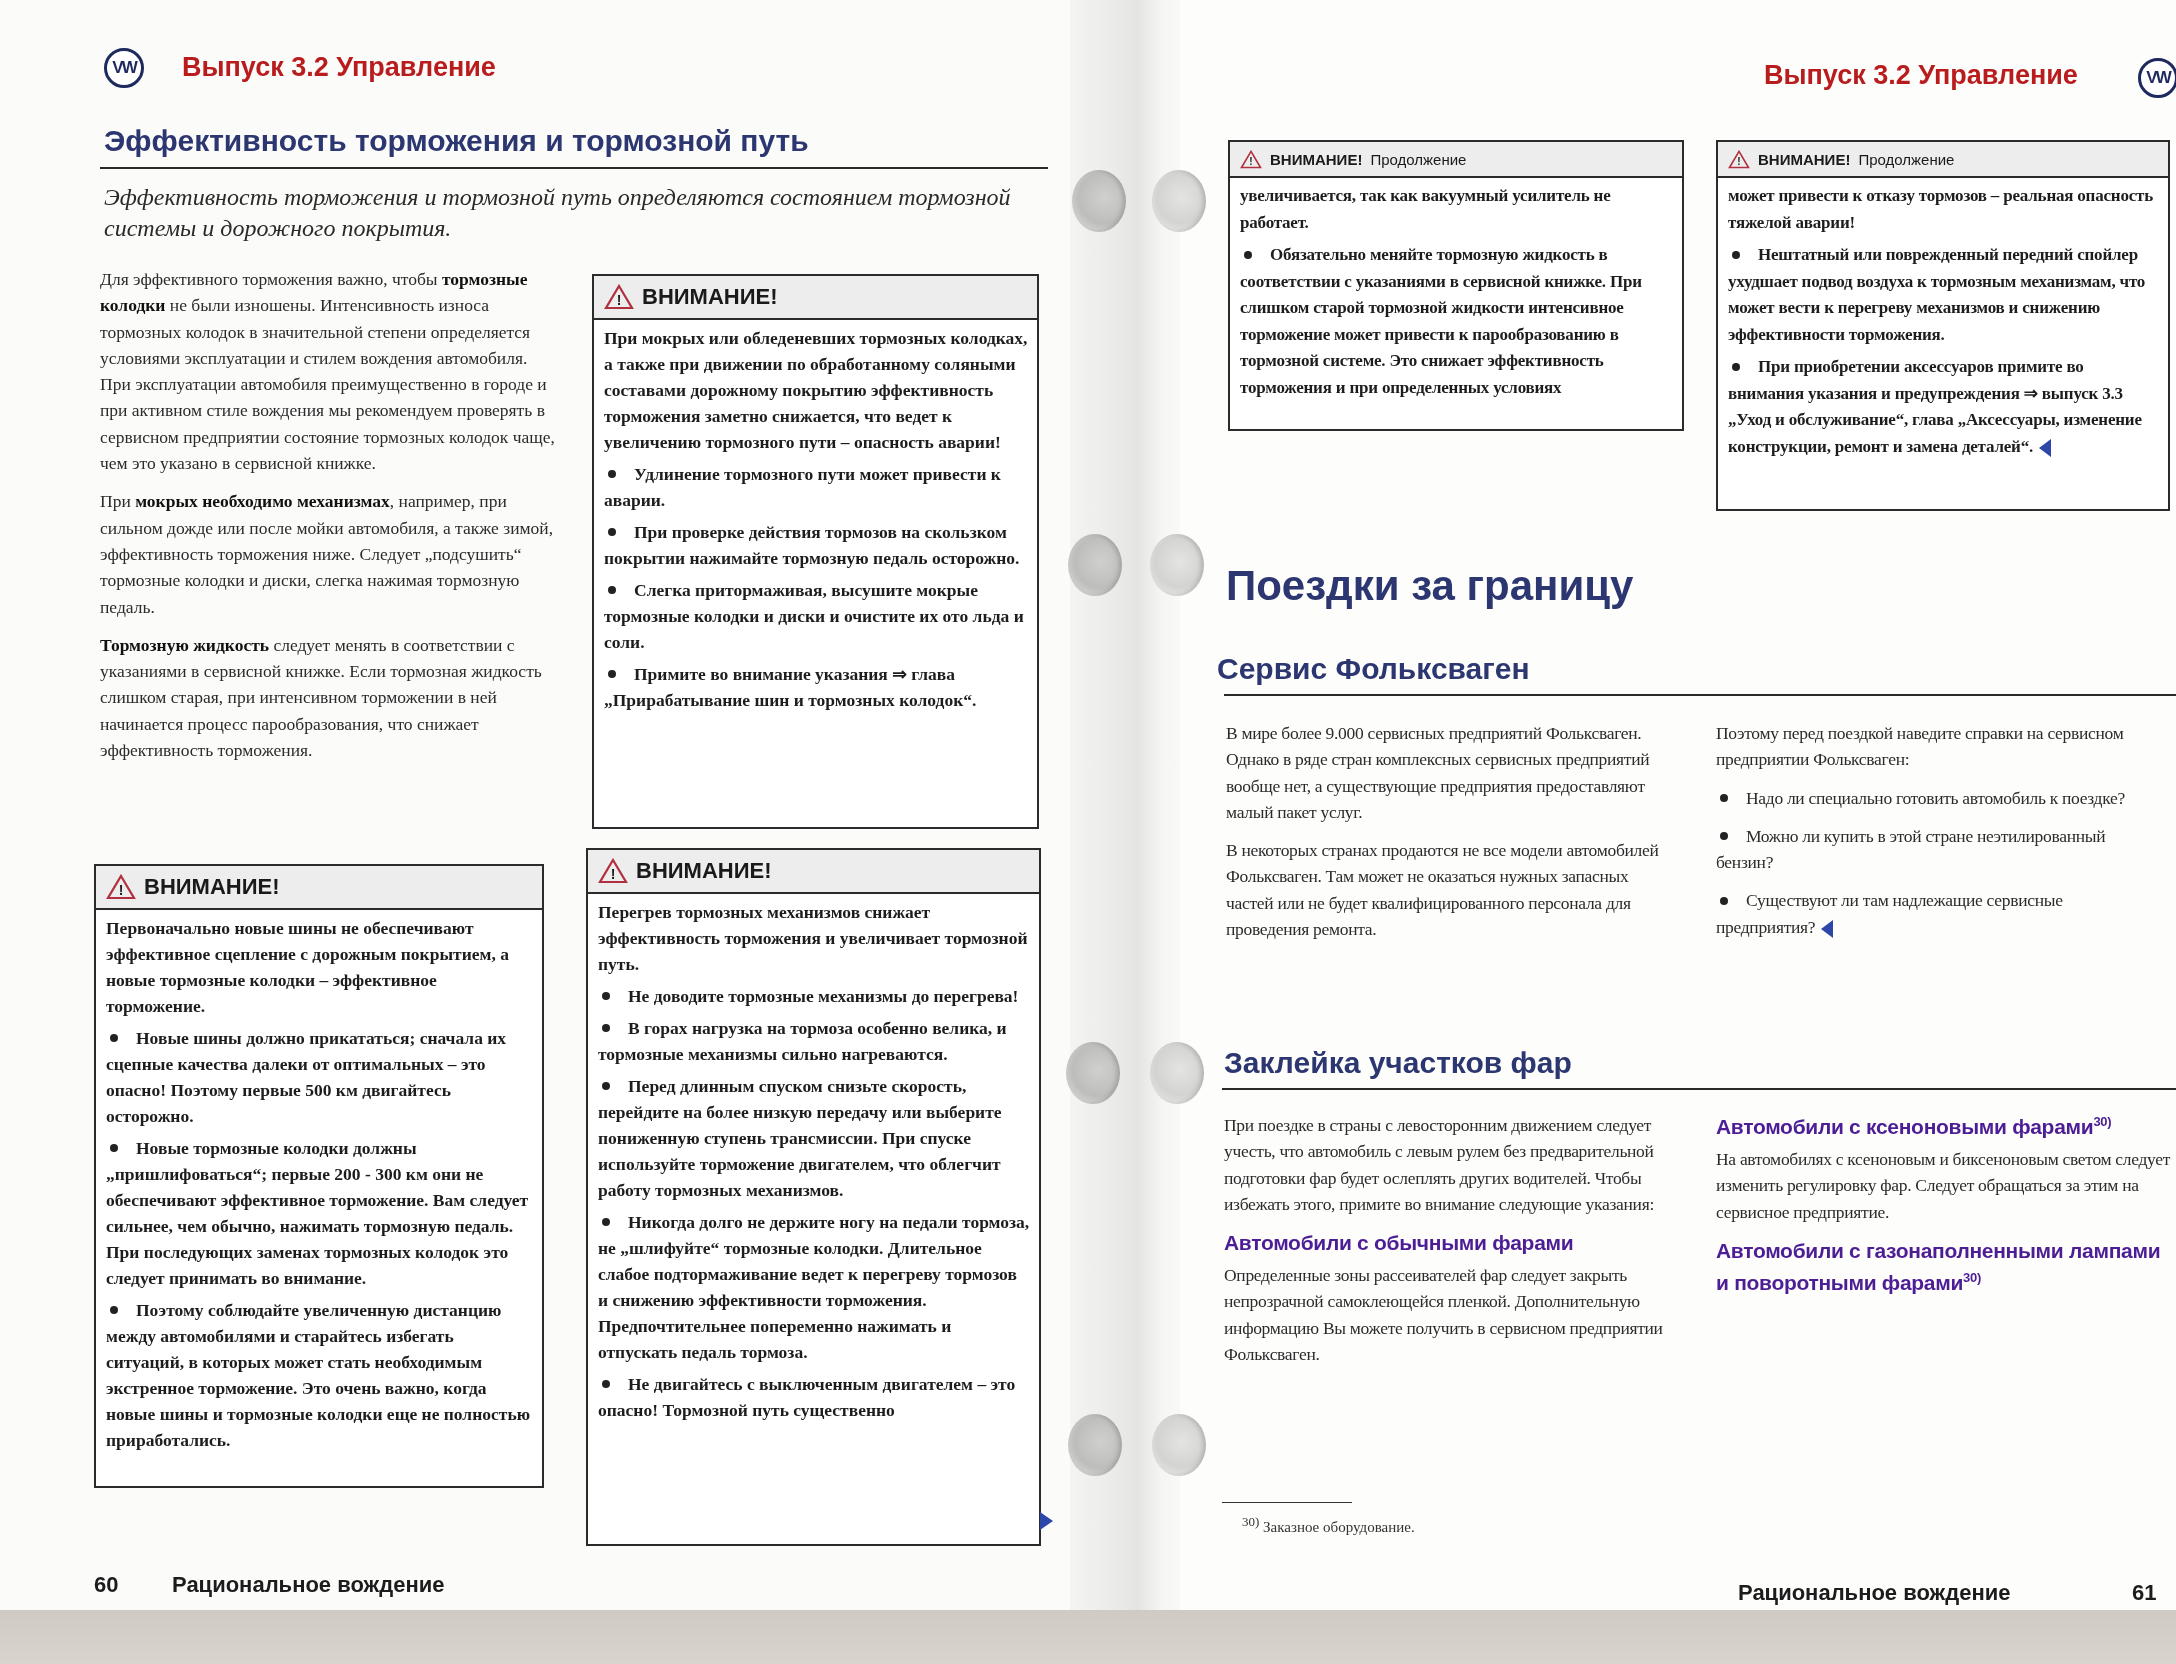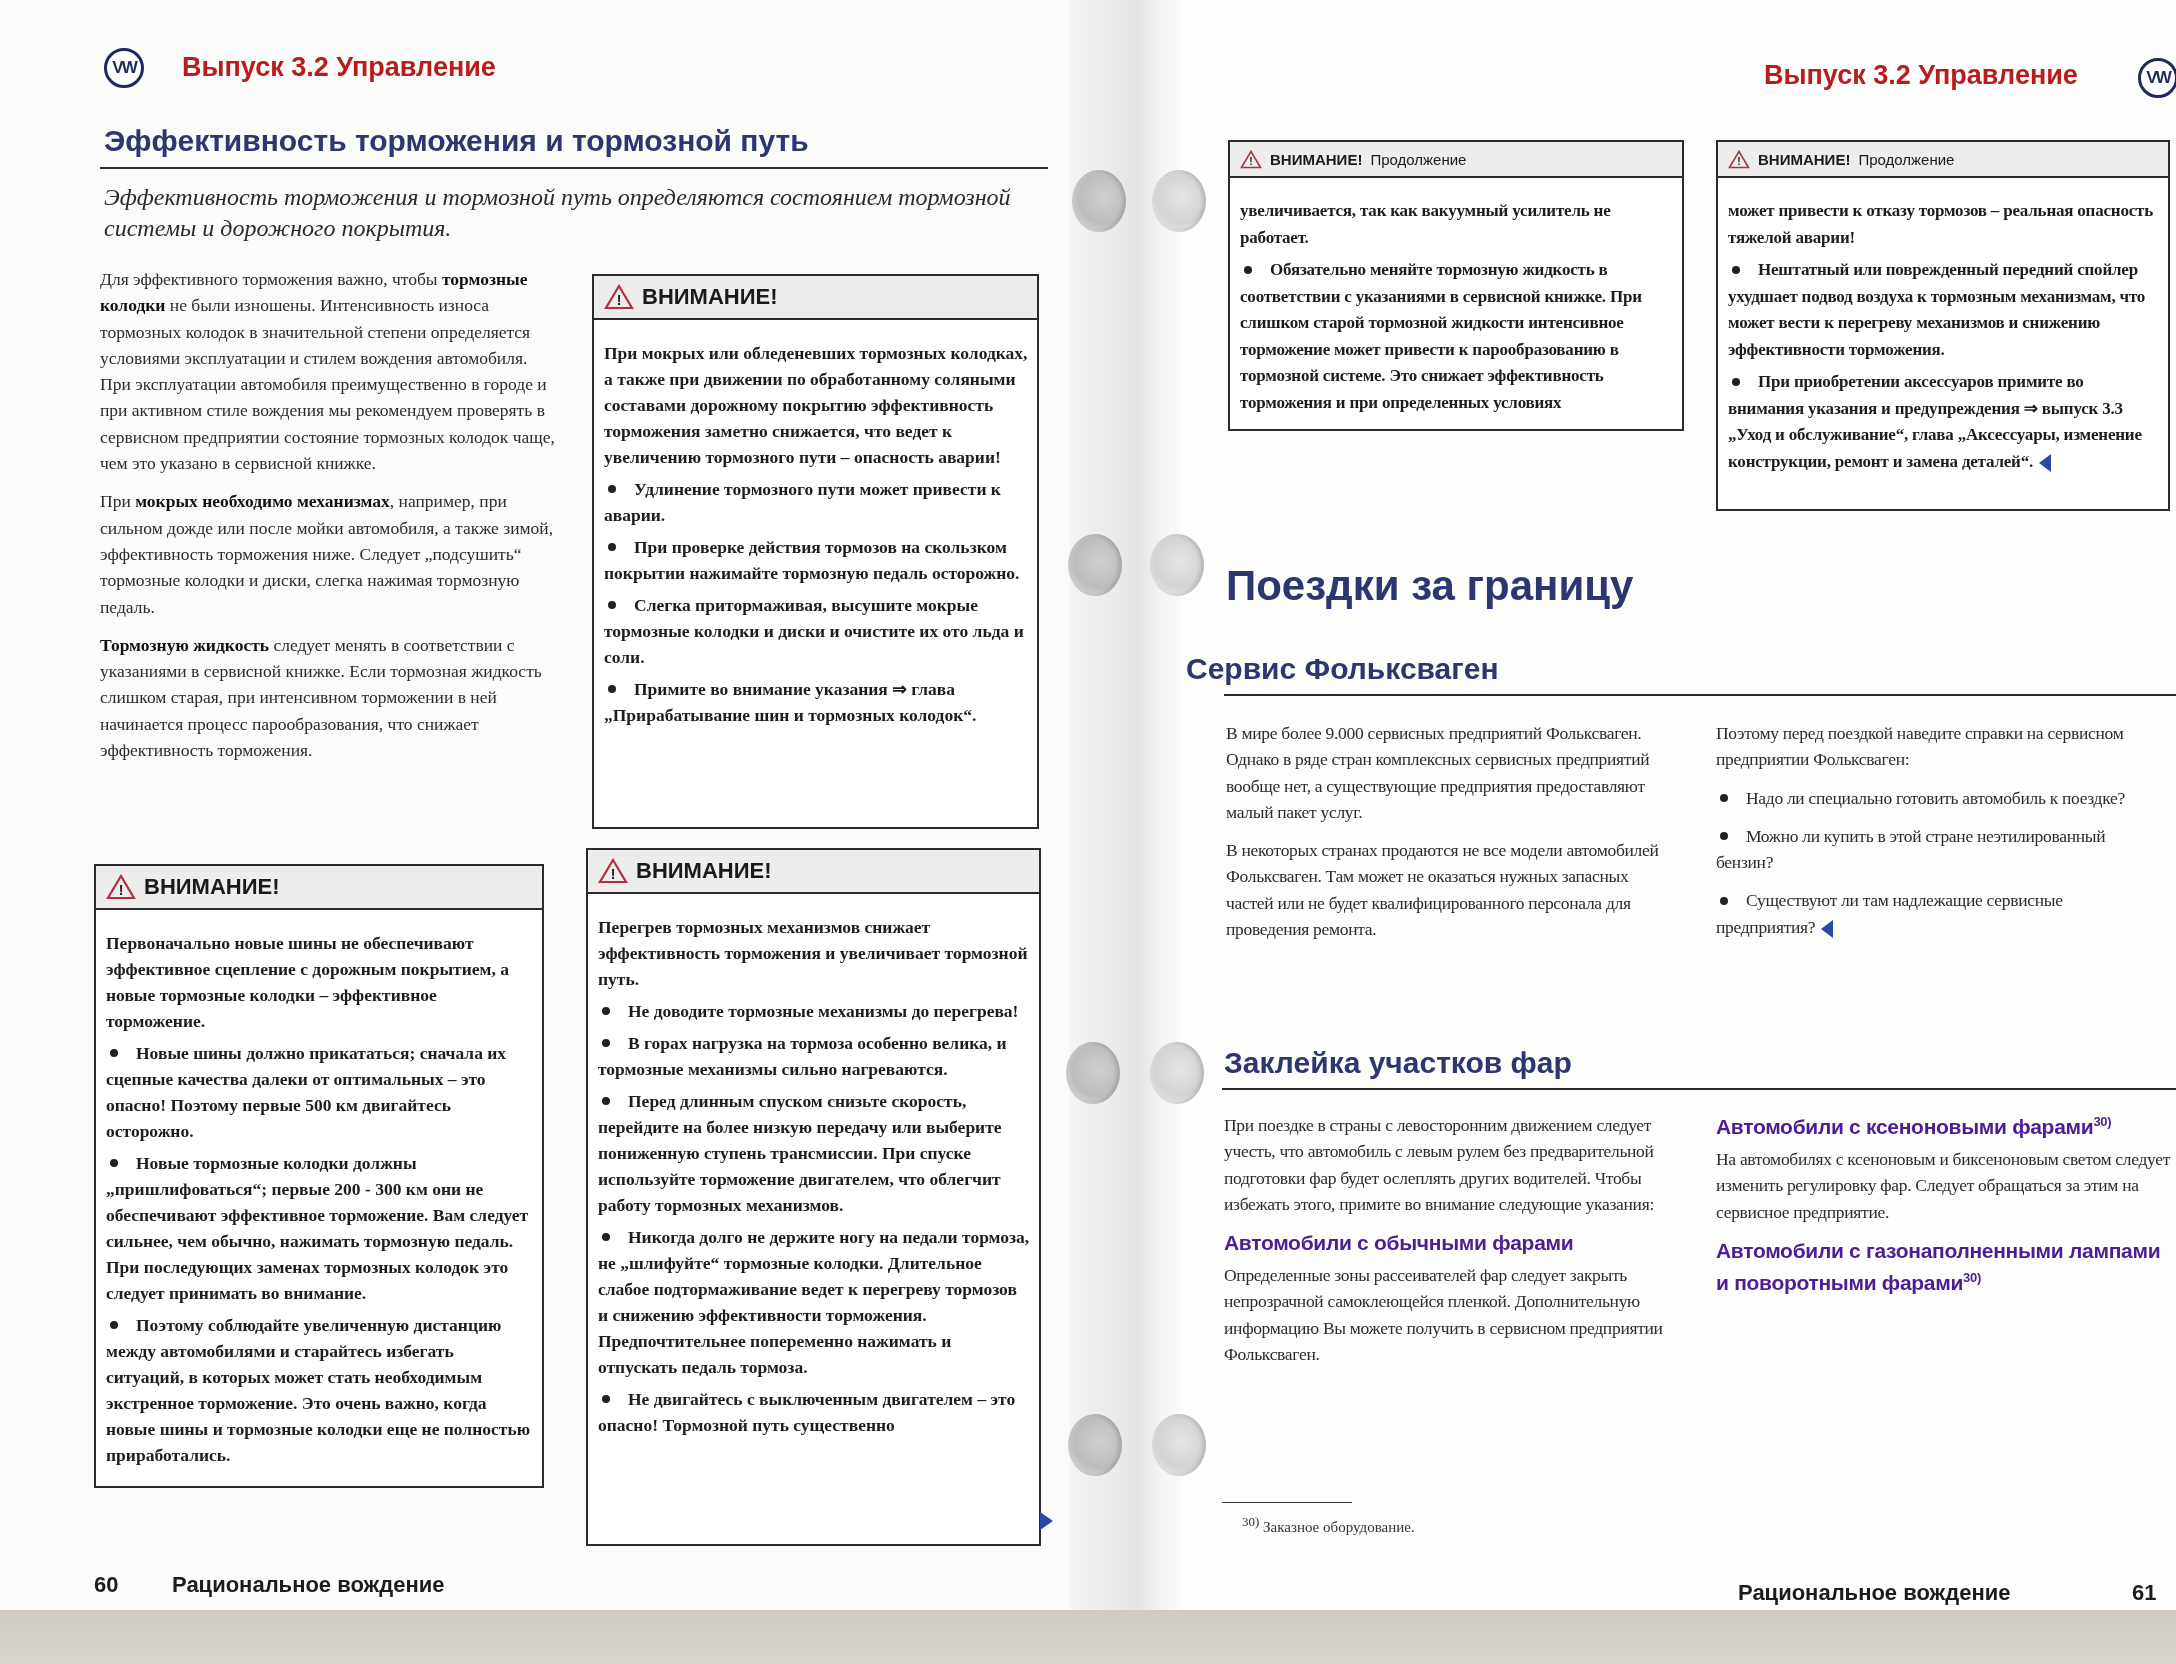--- a/index.html
+++ b/index.html
@@ -69,21 +69,21 @@
     height: 42px; background: #ededed; border-bottom: 2px solid #2b2b2b;
     display: flex; align-items: center; padding-left: 10px; gap: 8px;
     font-family: "Liberation Sans", sans-serif; font-weight: bold; font-size: 22px;
     color: #1a1a1a;
   }
   .warn-head.small { height: 34px; font-size: 15px; font-weight: normal; }
   .warn-head.small .w-strong { font-weight: bold; }
   .warn-icon { width: 30px; height: 26px; }
   .warn-head.small .warn-icon { width: 22px; height: 19px; }
   .warn-body {
-    padding: 20px 8px 6px 10px; font-weight: bold; font-size: 17.5px; line-height: 26px;
+    padding: 5px 8px 6px 10px; font-weight: bold; font-size: 17.5px; line-height: 26px;
     color: #1d1d1d;
   }
   .warn-body p { margin: 0 0 6px 0; }
   .warn-body.cond { font-size: 17px; line-height: 26.5px; letter-spacing: -0.2px; }
   .bullet { display: inline-block; width: 8px; height: 8px; border-radius: 50%; background: #222; margin: 0 18px 3px 4px; vertical-align: middle; }
   .arrow-right {
     position: absolute; width: 0; height: 0;
     border-top: 9px solid transparent; border-bottom: 9px solid transparent;
     border-left: 13px solid #2c47a8;
   }
@@ -222,21 +222,21 @@
   </div>
   <div class="warn-body cond">
     <p>может привести к отказу тормозов – реальная опасность тяжелой аварии!</p>
     <p><span class="bullet"></span><span>Нештатный или поврежденный передний спойлер ухудшает подвод воздуха к тормозным механизмам, что может вести к перегреву механизмов и снижению эффективности торможения.</span></p>
     <p><span class="bullet"></span><span>При приобретении аксессуаров примите во внимания указания и предупреждения ⇒ выпуск 3.3 „Уход и обслуживание“, глава „Аксессуары, изменение конструкции, ремонт и замена деталей“.</span><span class="arrow-left"></span></p>
   </div>
 </div>
 
 <div class="section-title" style="left:1226px; top:562px; font-size:42px;">Поездки за границу</div>
 
-<div class="section-title" style="left:1186px; top:652px; font-size:30px;">Сервис Фольксваген</div>
+<div class="section-title" style="left:1217px; top:652px; font-size:30px;">Сервис Фольксваген</div>
 <div class="rule" style="left:1224px; top:694px; width:952px;"></div>
 
 <div class="body-text" style="left:1226px; top:720px; width:450px; letter-spacing:-0.3px;">
   <p>В мире более 9.000 сервисных предприятий Фольксваген. Однако в ряде стран комплексных сервисных предприятий вообще нет, а существующие предприятия предоставляют малый пакет услуг.</p>
   <p>В некоторых странах продаются не все модели автомобилей Фольксваген. Там может не оказаться нужных запасных частей или не будет квалифицированного персонала для проведения ремонта.</p>
 </div>
 <div class="body-text" style="left:1716px; top:720px; width:450px; letter-spacing:-0.3px;">
   <p>Поэтому перед поездкой наведите справки на сервисном предприятии Фольксваген:</p>
   <p><span class="bullet"></span><span>Надо ли специально готовить автомобиль к поездке?</span></p>
   <p><span class="bullet"></span><span>Можно ли купить в этой стране неэтилированный бензин?</span></p>

